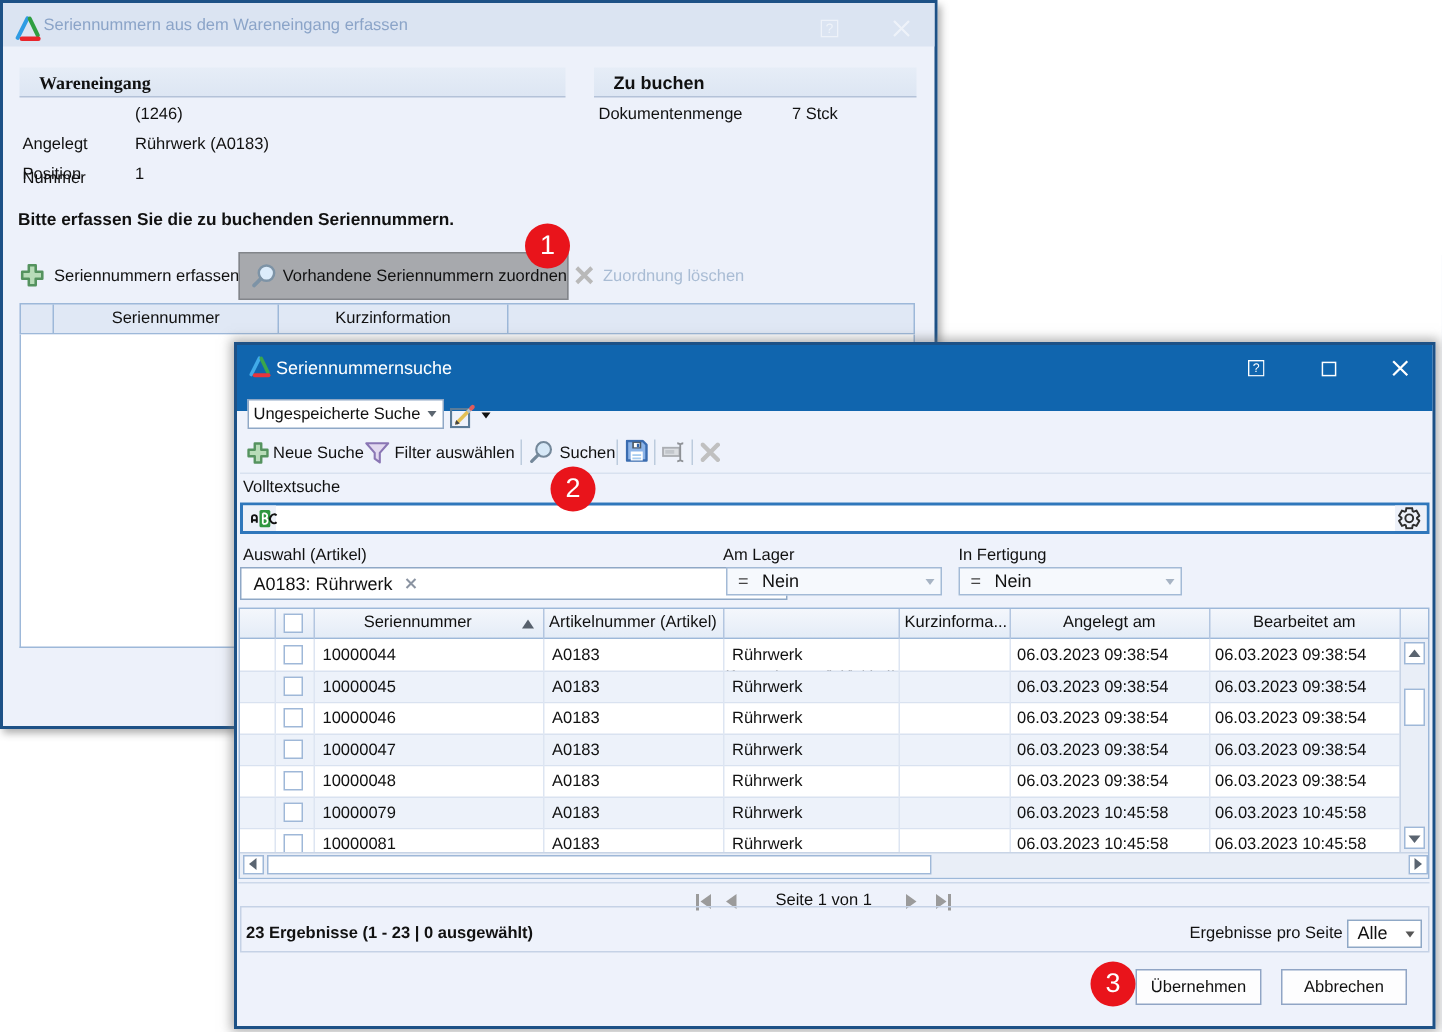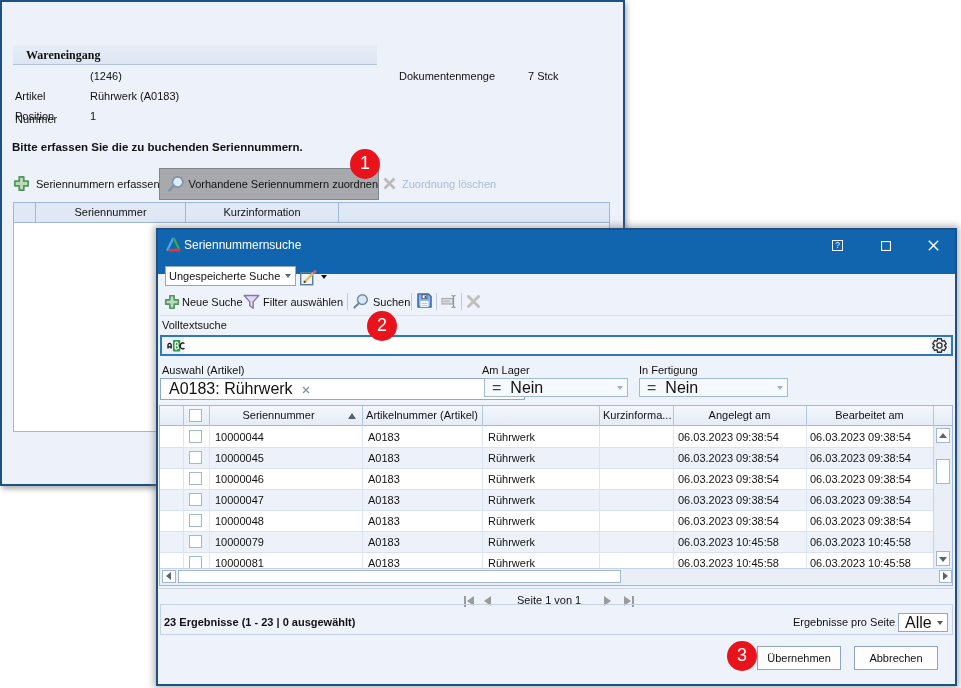--- a/index.html
+++ b/index.html
@@ -36,36 +36,52 @@
   #dlgfront {
     position:absolute; left:156px; top:228px; width:801px; height:458px;
     border:2px solid #1d5186; background:#eef2fb;
     box-shadow: 0 0 7px 2px rgba(110,110,110,.55);
   }
   #dlgfront .titlebar {
     position:absolute; left:0; top:0; right:0; height:44px; background:#1065ae;
     color:#fff; font-size:12px;
   }
   .combo {
-    position:absolute; background:#fff; border:1px solid #8fa8c6; font-size:16px; color:#111;
+    position:absolute; background:#fff; border:1px solid #8fa8c6; font-size:12px; color:#111;
   }
   .combo .arr { position:absolute; right:4px; top:50%; margin-top:-2px; width:0; height:0; border-left:3.5px solid transparent; border-right:3.5px solid transparent; border-top:4.5px solid #5c6670; }
   .btn {
     position:absolute; width:84px; height:24px; background:#fdfdfe; border:1px solid #90a5c5;
     font-size:11px; color:#111; text-align:center; line-height:22px;
   }
 </style>
 </head>
 <body>
 
 <div id="dlgback">
+  <div class="titlebar">
+    <svg class="abs" style="left:8px;top:8px" width="18" height="18" viewBox="0 0 18 18">
+      <path d="M8.3 2.2 L1.8 15.2" stroke="#2f9ce3" stroke-width="2.7" fill="none" stroke-linecap="round"></path>
+      <path d="M9.8 2.4 L15.2 13.6" stroke="#2f9e41" stroke-width="2.7" fill="none" stroke-linecap="round"></path>
+      <path d="M4.6 15.8 L15.6 15.8" stroke="#e8252c" stroke-width="3" fill="none" stroke-linecap="round"></path>
+    </svg>
+    <span class="abs" style="left:27px;top:9px;font-size:11px;">Seriennummern aus dem Wareneingang erfassen</span>
+    <svg class="abs" style="left:545px;top:11px;opacity:.55" width="12" height="12" viewBox="0 0 12 12">
+      <rect x="0.5" y="0.5" width="11" height="11" fill="none" stroke="#fff"></rect>
+      <text x="6" y="9" font-size="9" fill="#fff" text-anchor="middle">?</text>
+    </svg>
+    <svg class="abs" style="left:593px;top:11px;opacity:.55" width="12" height="12" viewBox="0 0 12 12">
+      <path d="M1 1 L11 11 M11 1 L1 11" stroke="#fff" stroke-width="1.4"></path>
+    </svg>
+  </div>
   <div class="secbar" style="left:11px;top:43px;width:364px;font-family:Liberation Serif, serif;">Wareneingang</div>
+  <div class="secbar" style="left:394px;top:43px;width:215px;">Zu buchen</div>
   <div class="lbl" style="left:13px;top:68px;margin-top:43px;">Nummer</div>   
     <div class="lbl" style="left:88px;top:68px;">(1246)</div>
-  <div class="lbl" style="left:13px;top:88px;">Artikel</div>  
+  <div class="lbl" style="left:13px;top:88px;">Angelegt</div>  
     <div class="lbl" style="left:88px;top:88px;">Rührwerk (A0183)</div>
   <div class="lbl" style="left:13px;top:108px;">Position</div>
     <div class="lbl" style="left:88px;top:108px;">1</div>
   <div class="lbl" style="left:397px;top:68px;">Dokumentenmenge</div>
   <div class="lbl" style="left:526px;top:68px;">7 Stck</div>
   <div class="lbl" style="left:10px;top:139px;font-weight:bold;font-size:11.5px;">Bitte erfassen Sie die zu buchenden Seriennummern.</div>
 
   <div class="tbtn" style="left:11px;top:166px;height:31px;">
     <svg width="17" height="17" viewBox="0 0 17 17" style="margin-right:6px;">
       <path d="M6.2 1.8 h4.6 v4.4 h4.4 v4.6 h-4.4 v4.4 h-4.6 v-4.4 h-4.4 v-4.6 h4.4 z" fill="#b8dcb8" stroke="#55935f" stroke-width="1.7" stroke-linejoin="round"></path>

